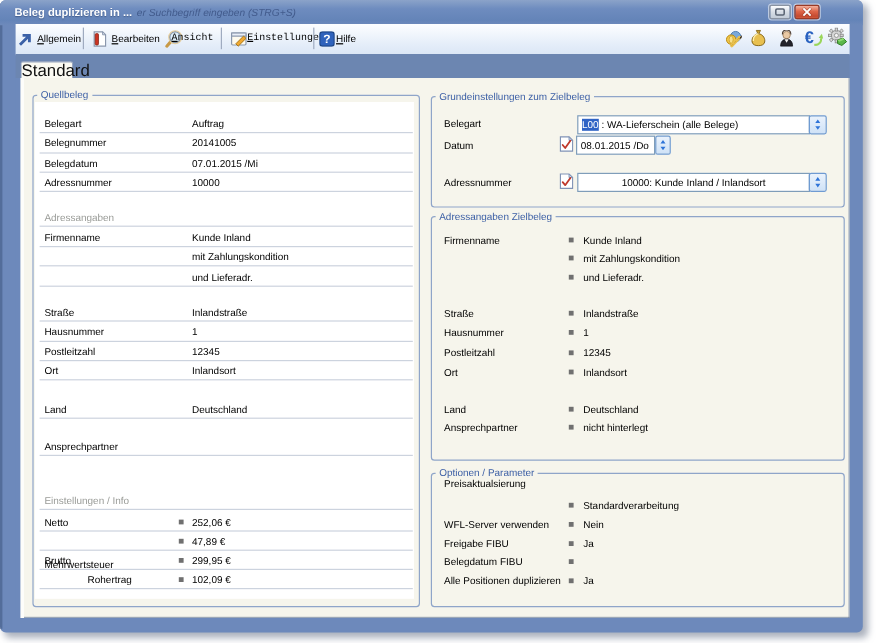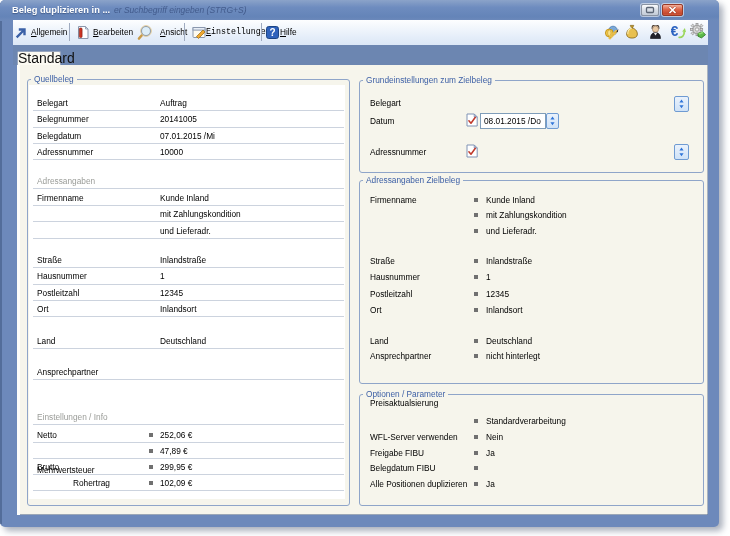--- a/index.html
+++ b/index.html
@@ -85,21 +85,21 @@
       <path d="M1.5 1.5 h7 l2.5 2.5 v9.5 h-9.5 z" fill="#ffffff" stroke="#8a97ad" stroke-width="1"></path>
       <path d="M8.5 1.5 l2.5 2.5 h-2.5 z" fill="#dfe5ee" stroke="#8a97ad" stroke-width="0.8"></path>
       <rect x="2.3" y="3" width="2.8" height="9.5" rx="1" fill="#cc3322" stroke="#7d1d12" stroke-width="0.6"></rect>
     </svg>
     <div class="mtxt" style="left:80px;"><span class="u">B</span>earbeiten</div>
     <svg class="abs" style="left:124px;top:5px" width="16" height="16" viewBox="0 0 16 16">
       <path d="M2 13.5 L5.5 9.5" stroke="#c89a48" stroke-width="2.6" stroke-linecap="round"></path>
       <circle cx="9" cy="6" r="4.6" fill="#dcedf8" stroke="#8898ac" stroke-width="1.3"></circle>
       <circle cx="9" cy="6" r="5.4" fill="none" stroke="#e7ce9a" stroke-width="0.9"></circle>
     </svg>
-    <div class="mtxt" style="left:147px;"><span class="u">A</span>nsicht</div>
+    <div class="mtxt" style="left:130px;font-family:Liberation Mono, monospace;"><span class="u">A</span>nsicht</div>
     <div class="msep" style="left:171px;"></div>
     <svg class="abs" style="left:179px;top:5px" width="15" height="15" viewBox="0 0 15 15">
       <rect x="1" y="2.5" width="12" height="10" rx="1" fill="#fdfaef" stroke="#8a97ad" stroke-width="1"></rect>
       <rect x="1" y="2.5" width="12" height="2.6" fill="#e8eef7" stroke="#8a97ad" stroke-width="1"></rect>
       <path d="M4.5 11.5 L11 5 L13 7 L6.5 13.5 z" fill="#f0a830" stroke="#9a6a10" stroke-width="0.7"></path>
     </svg>
     <div class="mtxt" style="left:193px;font-family:Liberation Mono, monospace;"><span class="u">E</span>instellungen</div>
     <div class="msep" style="left:248px;"></div>
     <svg class="abs" style="left:253px;top:6px" width="13" height="13" viewBox="0 0 13 13">
       <rect x="0.5" y="0.5" width="12" height="12" rx="2.2" fill="#2f62bc" stroke="#1d4585"></rect>
@@ -254,20 +254,23 @@
   <div class="sq" style="left:474px;top:450.5px;"></div>
   <div class="t" style="left:486px;top:447.5px;">Ja</div>
   <div class="t" style="left:370px;top:463.0px;">Belegdatum FIBU</div>
   <div class="sq" style="left:474px;top:466.0px;"></div>
   <div class="t" style="left:370px;top:478.5px;">Alle Positionen duplizieren</div>
   <div class="sq" style="left:474px;top:481.5px;"></div>
   <div class="t" style="left:486px;top:478.5px;">Ja</div>
   <div class="t" style="left:370px;top:98px;">Belegart</div>
   <div class="t" style="left:370px;top:116px;">Datum</div>
   <div class="t" style="left:370px;top:147px;">Adressnummer</div>
+  <div class="field" style="left:481px;top:96px;width:192px;height:14px;">
+    <span class="ft" style="left:3px;"><span style="background:#2f63c5;color:#fff;">L00</span>&nbsp;: WA-Lieferschein (alle Belege)</span>
+  </div>
   <div class="spinbtn" style="left:674px;top:96px;width:15px;height:16px;">
     <svg width="15" height="16" viewBox="0 0 15 16">
         <path d="M7.5 3.6 L9.6 6.6 L5.4 6.6 z M7.5 12.2 L9.6 9.2 L5.4 9.2 z" fill="#2f74d8"></path>
       </svg>
   </div>
   <svg class="abs" style="left:466px;top:113px;" width="12" height="14" viewBox="0 0 12 14">
     <path d="M1 1 h7.2 l3 3 v9 h-10.2 z" fill="#ffffff" stroke="#8093b5" stroke-width="1"></path>
     <path d="M8.2 1 l3 3 h-3 z" fill="#c8d4ea" stroke="#8093b5" stroke-width="0.8"></path>
     <path d="M2.9 7.8 L5 10.3 L9.3 4.3" fill="none" stroke="#c0392b" stroke-width="1.5" stroke-linecap="round" stroke-linejoin="round"></path>
   </svg>
@@ -277,18 +280,21 @@
   <div class="spinbtn" style="left:546px;top:113px;width:13px;height:16px;">
     <svg width="13" height="16" viewBox="0 0 13 16">
         <path d="M6.5 3.6 L8.6 6.6 L4.4 6.6 z M6.5 12.2 L8.6 9.2 L4.4 9.2 z" fill="#2f74d8"></path>
       </svg>
   </div>
   <svg class="abs" style="left:466px;top:144px;" width="12" height="14" viewBox="0 0 12 14">
     <path d="M1 1 h7.2 l3 3 v9 h-10.2 z" fill="#ffffff" stroke="#8093b5" stroke-width="1"></path>
     <path d="M8.2 1 l3 3 h-3 z" fill="#c8d4ea" stroke="#8093b5" stroke-width="0.8"></path>
     <path d="M2.9 7.8 L5 10.3 L9.3 4.3" fill="none" stroke="#c0392b" stroke-width="1.5" stroke-linecap="round" stroke-linejoin="round"></path>
   </svg>
+  <div class="field" style="left:481px;top:144px;width:192px;height:14px;">
+    <span class="ft" style="left:0;width:100%;text-align:center;">10000: Kunde Inland / Inlandsort</span>
+  </div>
   <div class="spinbtn" style="left:674px;top:144px;width:15px;height:16px;">
     <svg width="15" height="16" viewBox="0 0 15 16">
         <path d="M7.5 3.6 L9.6 6.6 L5.4 6.6 z M7.5 12.2 L9.6 9.2 L5.4 9.2 z" fill="#2f74d8"></path>
       </svg>
   </div>
 </div>
 
 </body></html>

